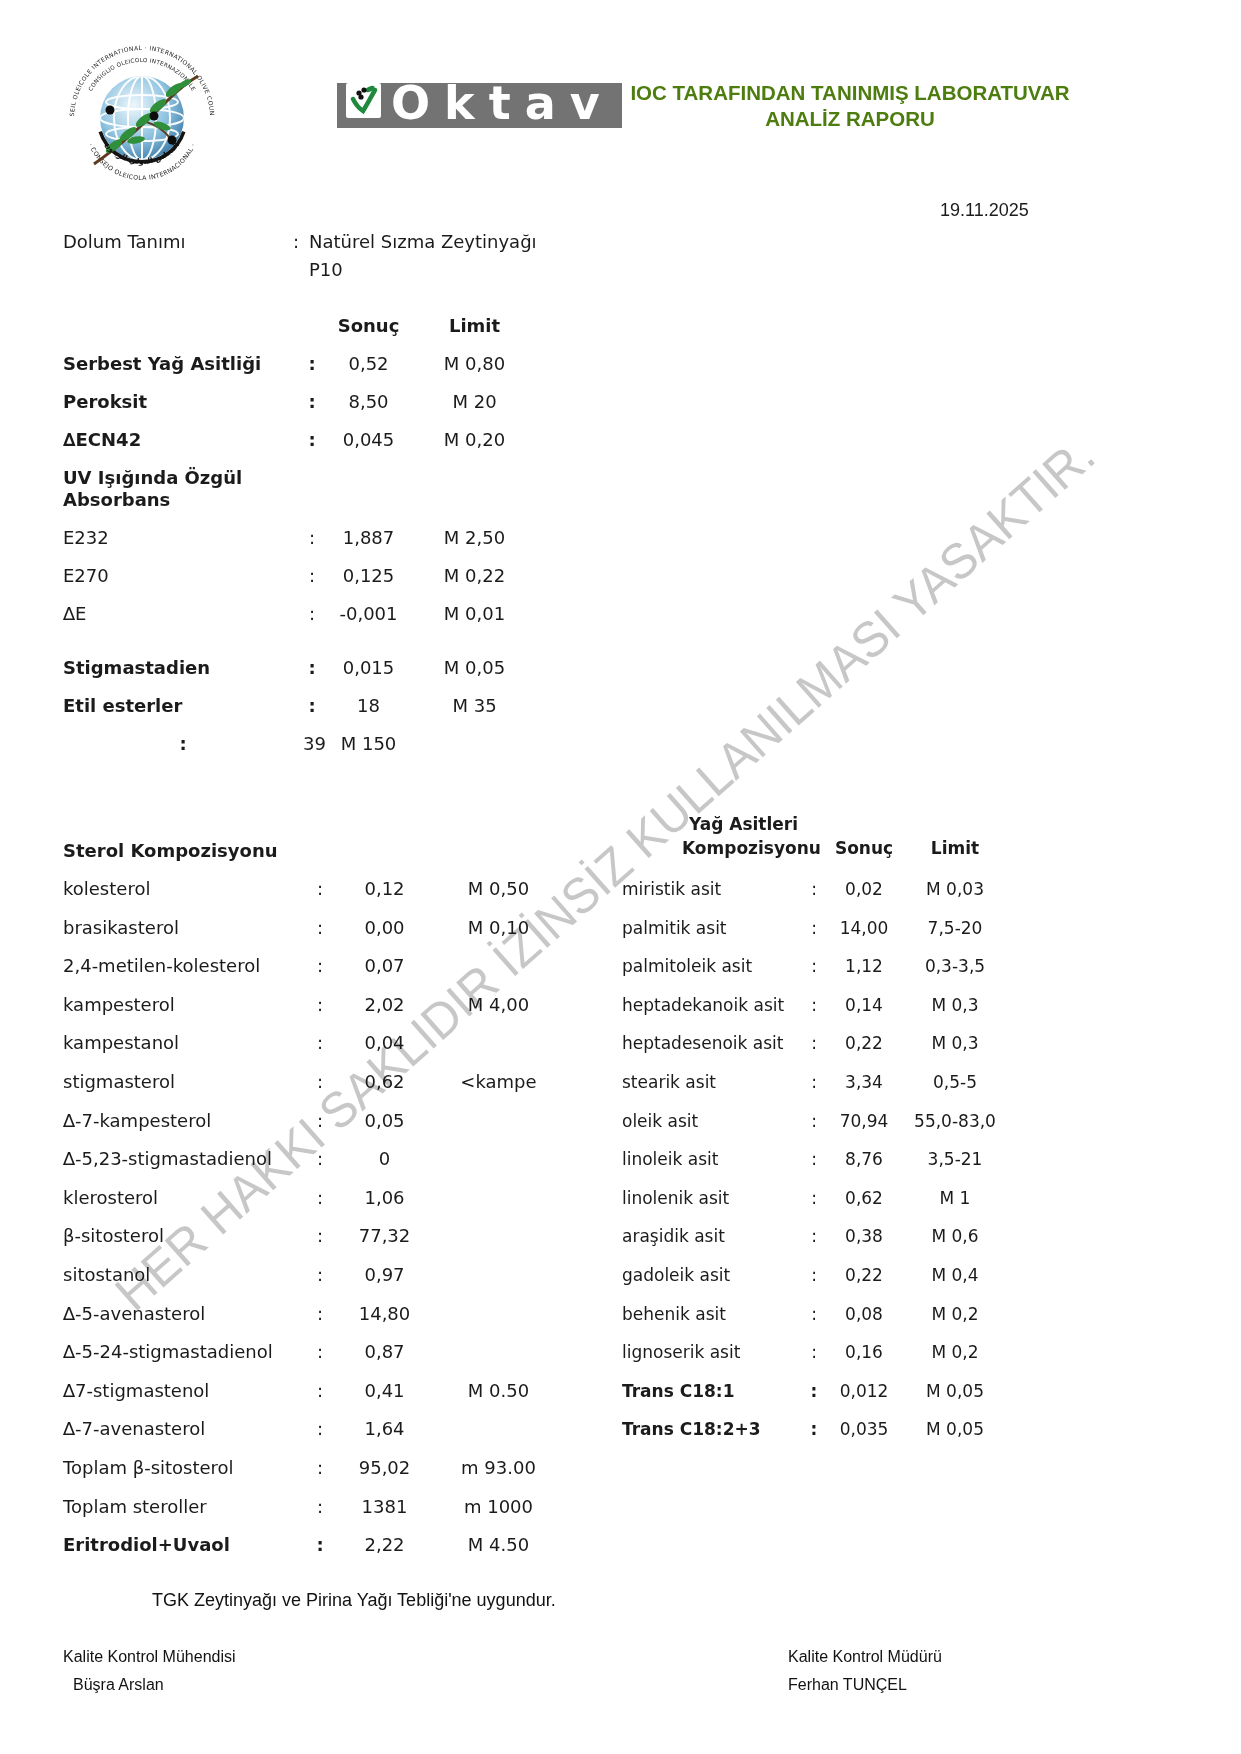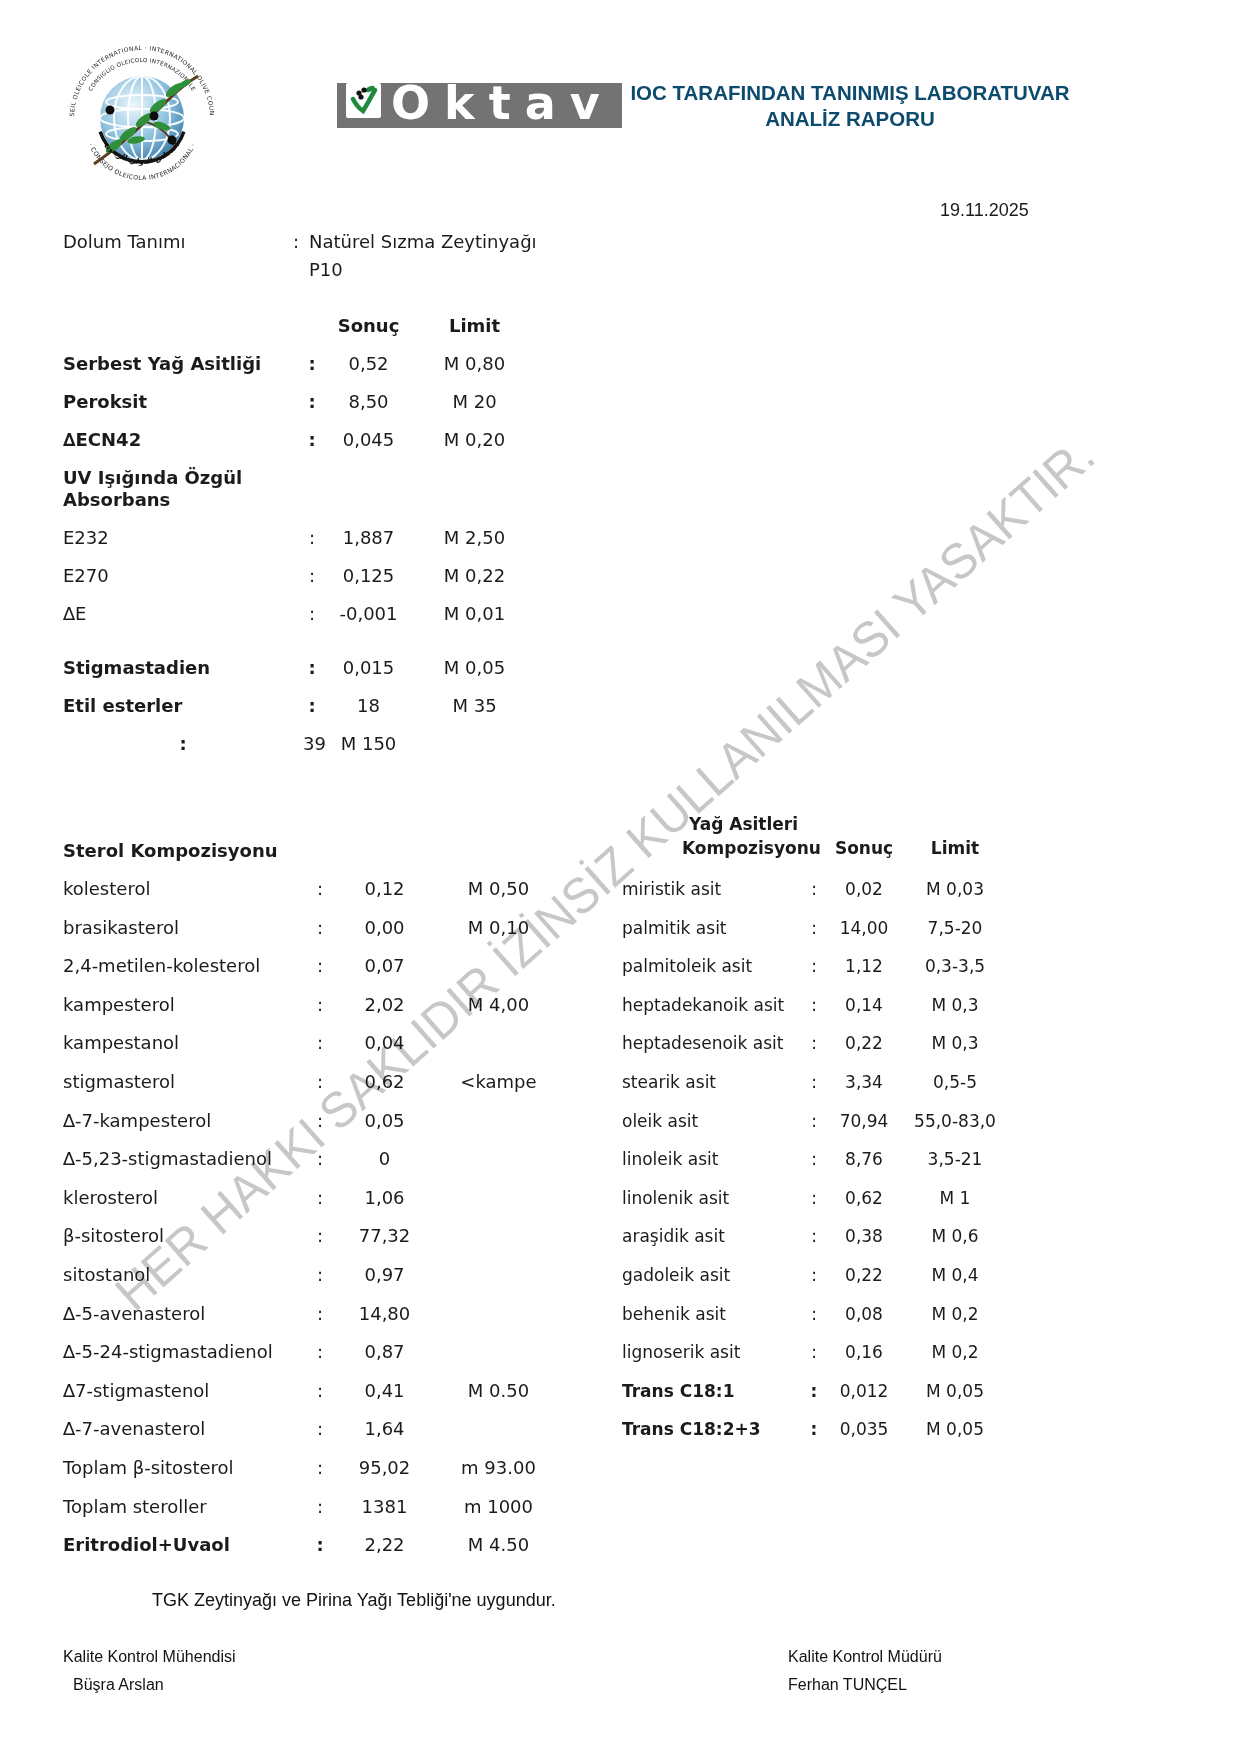--- a/index.html
+++ b/index.html
@@ -14,21 +14,21 @@
       z-index:0;user-select:none;}
 
   
   .ioc-logo{left:50px;top:38px;width:185px;height:150px;}
   .oktav{left:337px;top:83px;width:285px;height:45px;background:#737373;display:flex;align-items:flex-start;}
   .oktav-box{width:35px;height:35px;background:#fff;margin-left:9px;border-radius:2px;flex:0 0 auto;}
   .oktav-text{color:#fff;font-weight:700;font-size:46px;letter-spacing:14px;line-height:40px;
               margin-left:10px;padding-bottom:6px;}
   .title{left:610px;top:80px;width:480px;text-align:center;
          font-family:"Liberation Sans",sans-serif;font-weight:700;font-size:20.5px;
-         line-height:26px;color:#0c4a6e;}
+         line-height:26px;color:#4d7c0f;}
   .date{left:940px;top:200px;width:100px;font-family:"Liberation Sans",sans-serif;font-size:18px;}
 
   
   .dolum{left:63px;top:231px;display:grid;grid-template-columns:230px 16px auto;font-size:18px;line-height:22px;}
   .dolum .v2{margin-top:6px;}
 
   
   .qtable{left:63px;top:315px;width:470px;font-size:18px;}
   .stable{left:63px;top:840px;width:470px;font-size:18px;}
   .ftable{left:622px;top:812px;width:383px;font-size:17px;}

